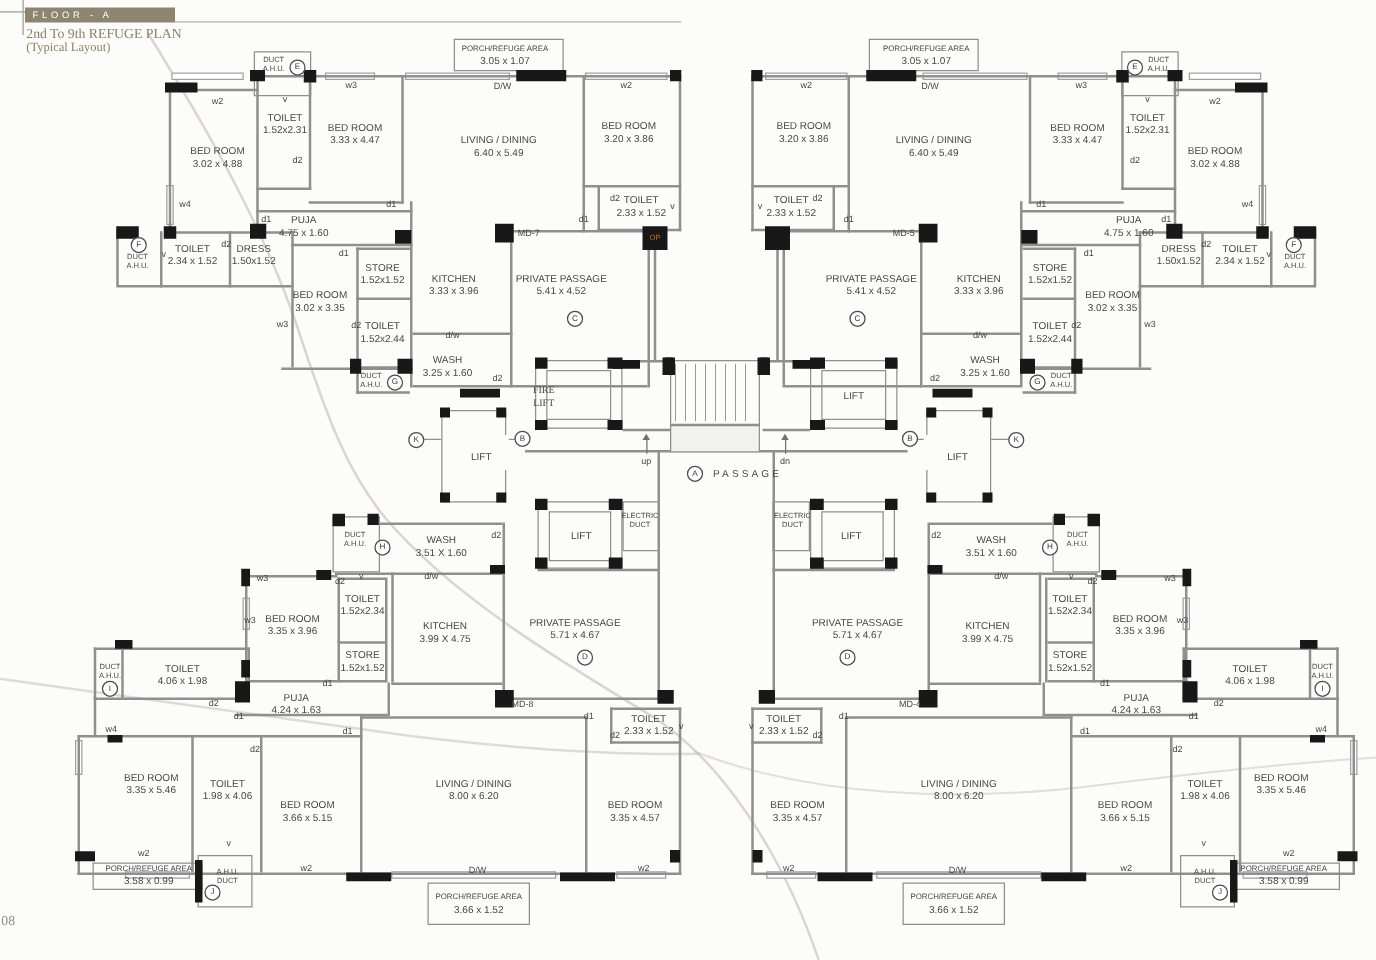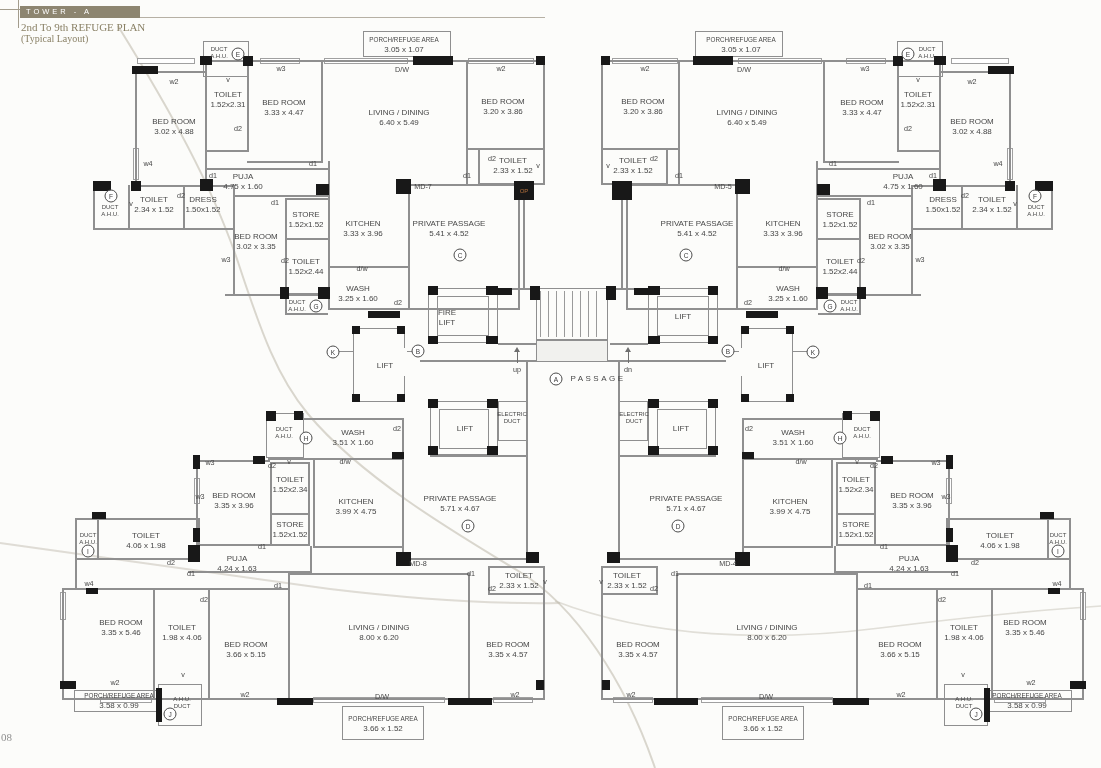--- a/index.html
+++ b/index.html
@@ -49,21 +49,21 @@
 
   <svg class="creases" width="1101" height="768">
     <path d="M118,26 C170,110 212,185 238,262 C262,335 278,378 308,414 C360,476 450,530 520,572 C575,606 625,680 655,768" fill="none" stroke="#c6c1b6" stroke-width="2" opacity="0.65"></path>
     <path d="M0,543 C110,558 230,576 330,589 C430,601 505,604 560,603" fill="none" stroke="#c6c1b6" stroke-width="2" opacity="0.55"></path>
     <path d="M555,601 C650,638 770,642 880,628 C960,618 1040,610 1101,606" fill="none" stroke="#c6c1b6" stroke-width="1.6" opacity="0.5"></path>
   </svg>
 
   <div class="deco-h" style="left:0;top:9px;width:54px;height:1px;"></div>
   <div class="deco-h" style="left:18px;top:0;width:1px;height:28px;"></div>
   <div class="titlebar">
-    <span>TOWER - A</span>
+    <span>FLOOR - A</span>
   </div>
   <div class="deco-h" style="left:140px;top:17px;width:405px;height:1px;background:#b6b0a4;"></div>
   <div class="subtitle">2nd To 9th REFUGE PLAN</div>
   <div class="subtitle2">(Typical Layout)</div>
   <div class="pagenum">08</div>
 
   <div id="plan" style="position:absolute;left:0;top:0;width:1101px;height:768px;">
       <div class="win" style="left: 137px; top: 58px; width: 58px; height: 6px;"></div>
       <div class="win" style="left: 324px; top: 58px; width: 84px; height: 6px;"></div>
       <div class="win" style="left: 468px; top: 58px; width: 66px; height: 6px;"></div>
@@ -479,21 +479,21 @@
         <span class="rd">1.52x2.44</span>
       </div>
       <div class="rlabel" style="left: 358px; top: 293px;">
         <span class="rl">WASH</span>
         <span class="rd">3.25 x 1.60</span>
       </div>
       <div class="rlabel" style="left: 788px; top: 293px;">
         <span class="rl">WASH</span>
         <span class="rd">3.25 x 1.60</span>
       </div>
-      <div class="rlabel wrap" style="left: 447px; top: 317px;">
+      <div class="rlabel wrap" style="left: 435px; top: 317px; font-family: Liberation Serif, serif;">
         <span class="rl">FIRE LIFT</span>
       </div>
       <div class="rlabel" style="left: 683px; top: 317px;">
         <span class="rl">LIFT</span>
       </div>
       <div class="rlabel" style="left: 385px; top: 366px;">
         <span class="rl">LIFT</span>
       </div>
       <div class="rlabel" style="left: 766px; top: 366px;">
         <span class="rl">LIFT</span>

